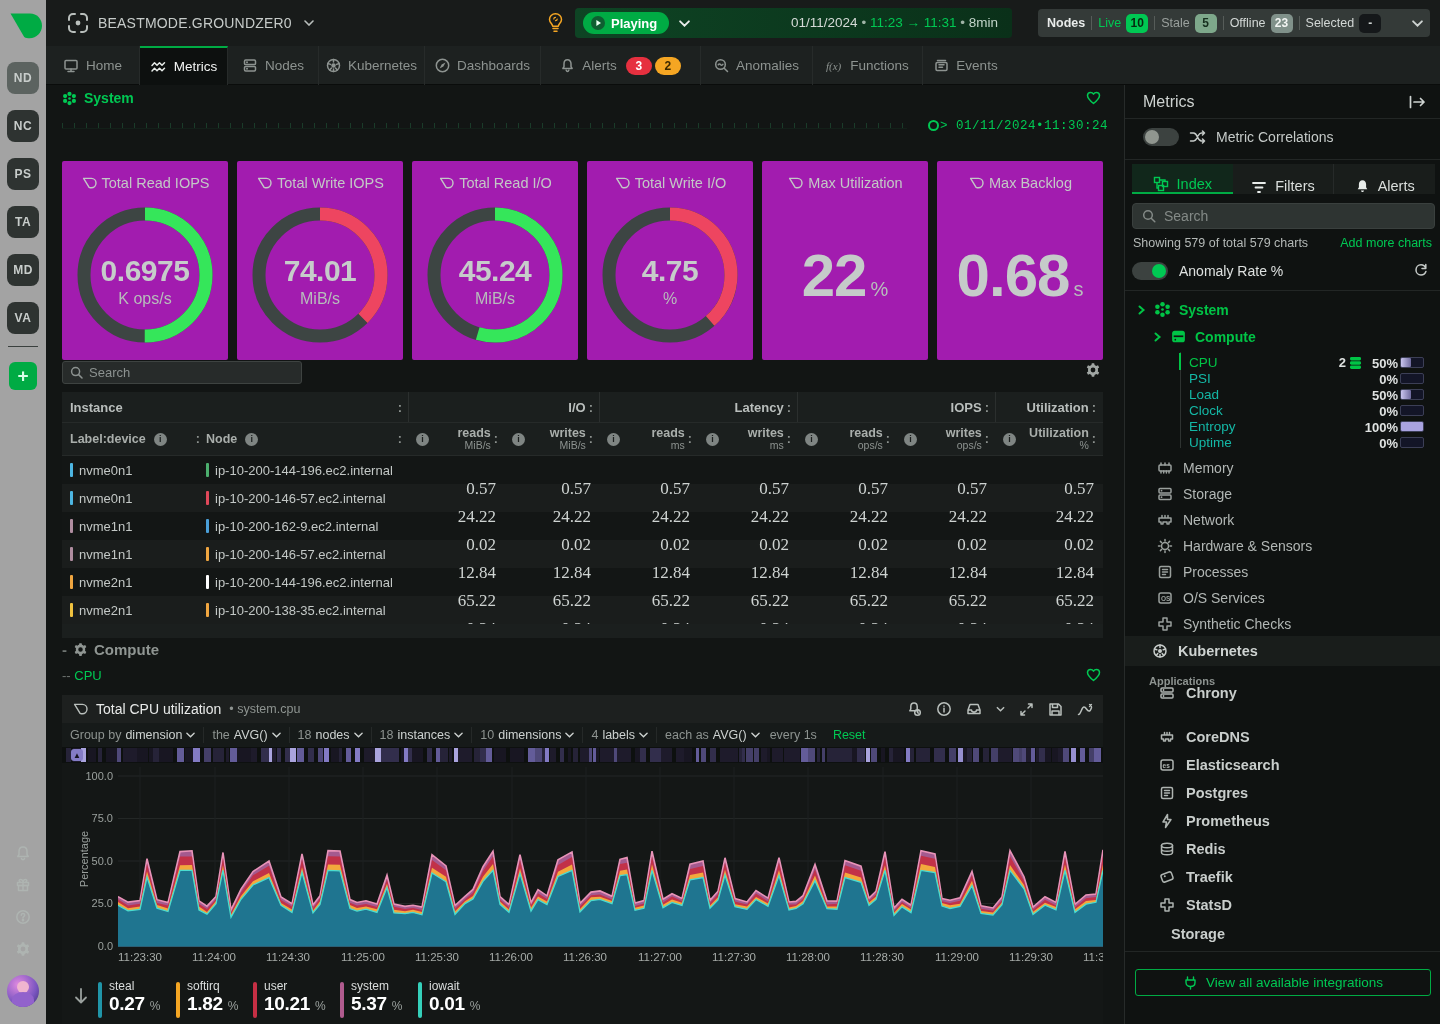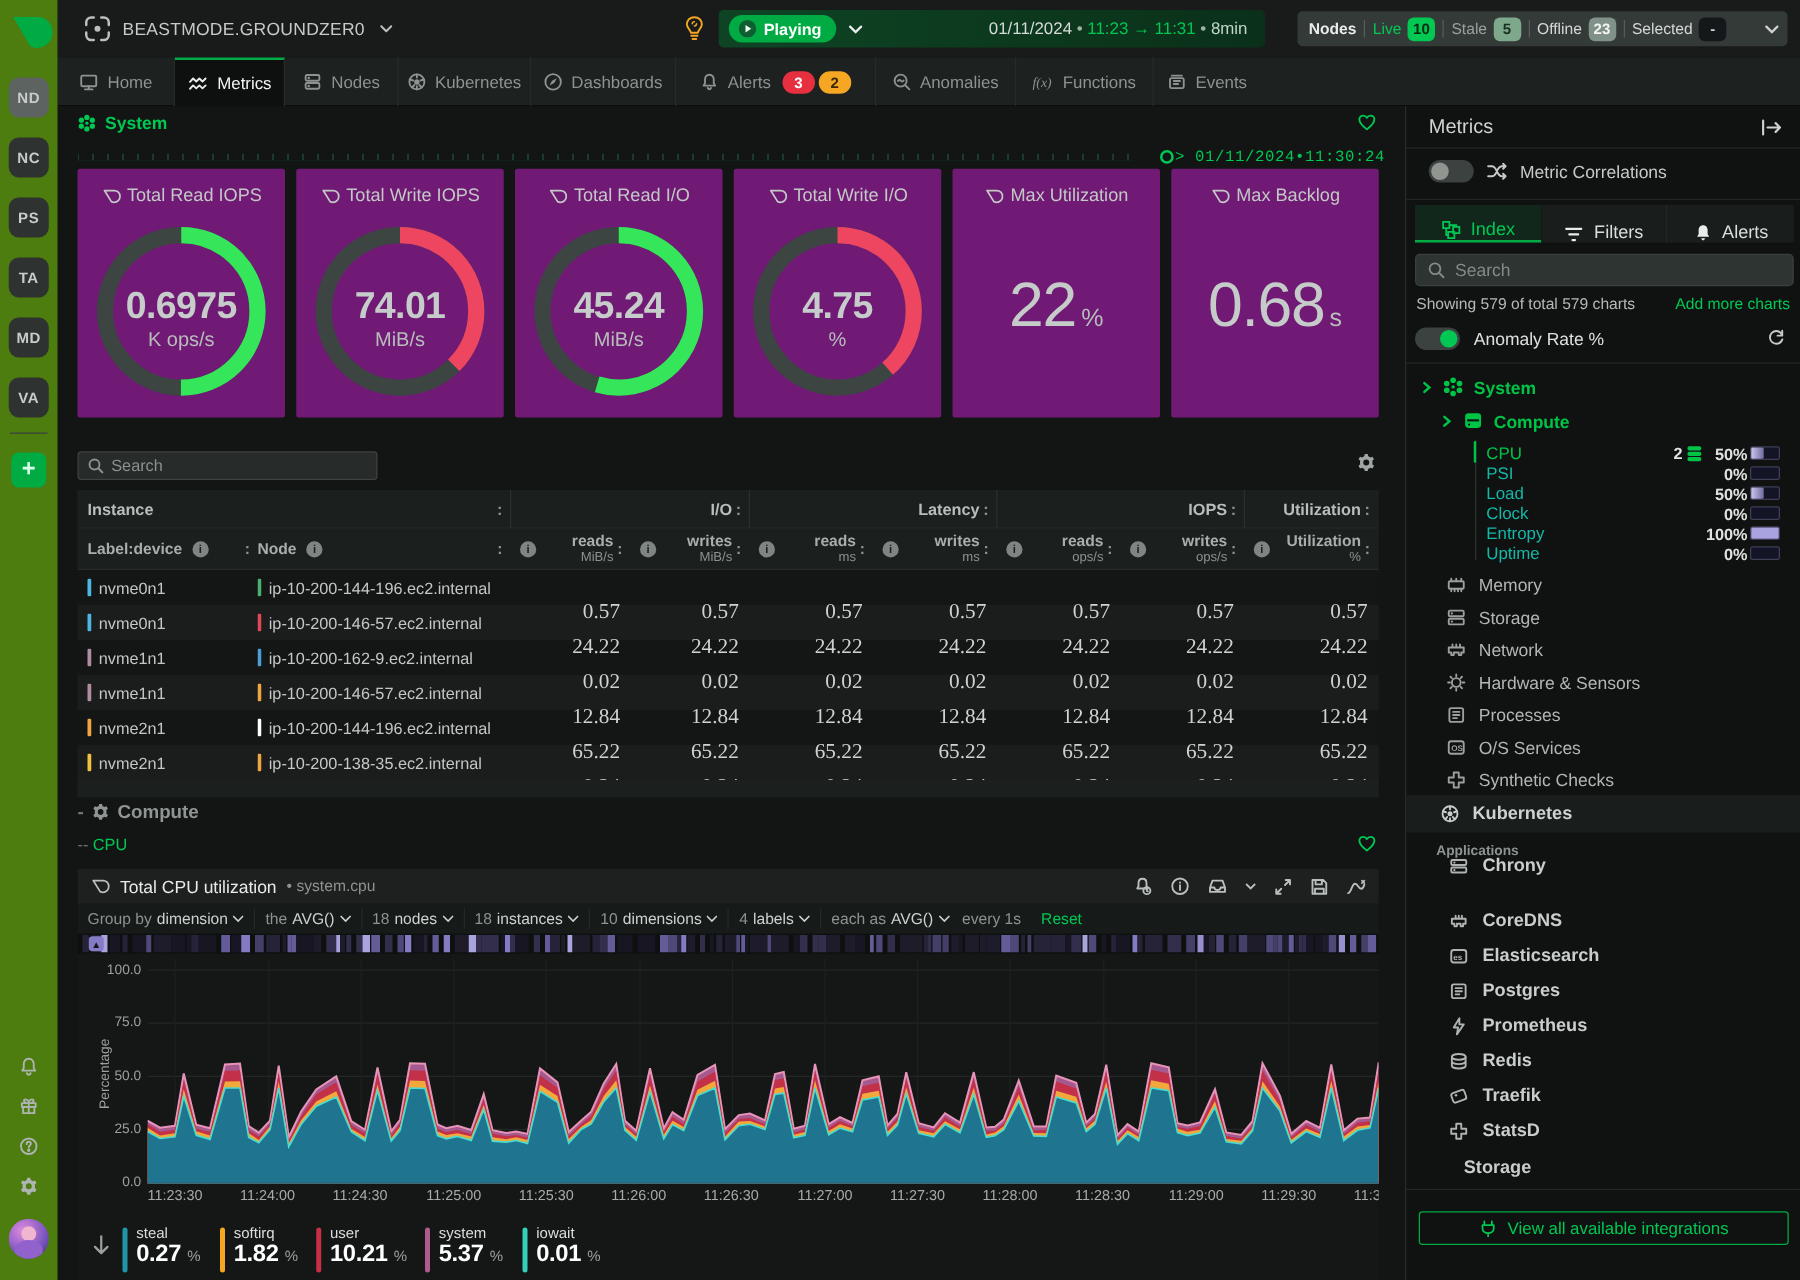--- a/index.html
+++ b/index.html
@@ -2,21 +2,21 @@
 <html><head>
 <meta charset="utf-8">
 <style>
 * { margin:0; padding:0; box-sizing:border-box; }
 html,body { width:1440px; height:1024px; overflow:hidden; background:#121514;
   font-family:"Liberation Sans", sans-serif; }
 svg { display:block; }
 .mono { font-family:"Liberation Mono", monospace; }
 
 
-#rail { position:absolute; left:0; top:0; width:46px; height:1024px; background:#4d7c0f; z-index:5; }
+#rail { position:absolute; left:0; top:0; width:46px; height:1024px; background:#a3a3a3; z-index:5; }
 .room { position:absolute; left:7px; width:32px; height:32px; border-radius:8px; background:#2e3331;
   color:#c8cdcb; font-size:12px; font-weight:bold; letter-spacing:.5px; display:flex; align-items:center; justify-content:center; }
 .room.active { background:#5c6360; }
 #plusbtn { position:absolute; left:9px; top:362px; width:28px; height:28px; border-radius:6px; background:#00ab44;
   color:#d7ffe8; font-size:19px; font-weight:bold; display:flex; align-items:center; justify-content:center; }
 .railsep { position:absolute; left:8px; top:346px; width:30px; height:1px; background:#3a403e; }
 .railico { position:absolute; left:15px; color:#aeb4b1; }
 
 
 #topbar { position:absolute; left:46px; top:0; width:1394px; height:46px; background:#181b1a; }
@@ -50,29 +50,29 @@
 #heart1 { position:absolute; left:1040px; top:6px; color:#00c853; }
 
 #timeline { position:absolute; left:16px; top:33px; width:1046px; height:14px; }
 #ticks { position:absolute; left:0; top:5px; width:845px; height:6px;
   background:repeating-linear-gradient(90deg,#1a3b29 0 1px,transparent 1px 12px);
   border-bottom:1px solid #132019; }
 #tl-circ { position:absolute; left:866px; top:2px; width:11px; height:11px; border:2px solid #00c853; border-radius:50%; }
 #tl-text { position:absolute; right:0; top:1px; color:#00c853; font-size:12.5px; letter-spacing:.5px; }
 
 
-.card { position:absolute; top:50px; width:166px; height:199px; background:#701a75; border-radius:2px; }
+.card { position:absolute; top:76px; width:166px; height:199px; background:#a21caf; border-radius:2px; }
 .cardtitle { position:absolute; top:14px; width:100%; display:flex; justify-content:center; align-items:center; gap:5px;
   color:#c3c8c6; font-size:14.5px; }
 .gauge { position:absolute; left:13px; top:44px; }
 .gval { position:absolute; left:0; width:166px; text-align:center; color:#c9cfcd; line-height:1.15; }
 .gval .v { font-size:30px; font-weight:bold; letter-spacing:-.5px; color:#c6ccca; }
 .gval .u { font-size:16px; color:#b7bdbb; margin-top:1px; }
 .bigval { position:absolute; left:0; top:80px; width:166px; text-align:center; color:#c5cbc9; }
-.bigval .v { font-size:50px; font-weight:normal; letter-spacing:-1px; }
+.bigval .v { font-size:60px; font-weight:bold; letter-spacing:-1px; }
 .bigval .u { font-size:20px; color:#b7bdbb; margin-left:4px; }
 
 
 #msearch { position:absolute; left:16px; top:276px; width:240px; height:23px; background:#272b2a;
   border:1px solid #3e4341; border-radius:3px; display:flex; align-items:center; padding:0 7px; gap:6px;
   color:#8c9290; font-size:13px; }
 #mgear { position:absolute; left:1039px; top:277px; color:#a0a6a3; }
 
 
 #tbl { position:absolute; left:16px; top:307px; width:1041px; }

